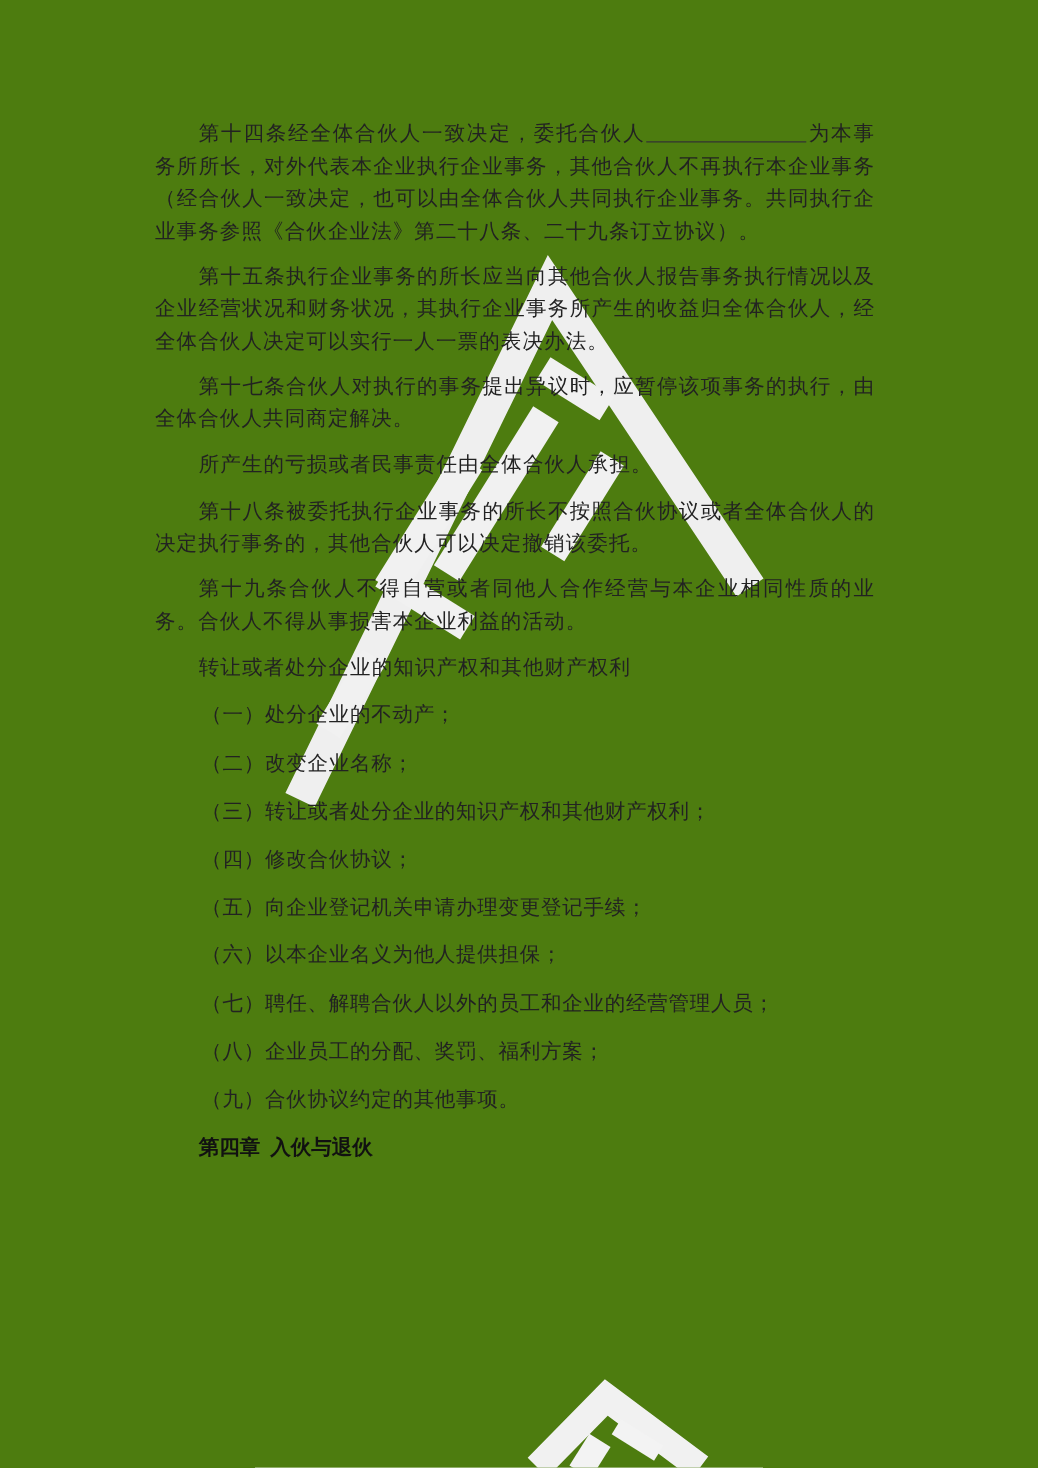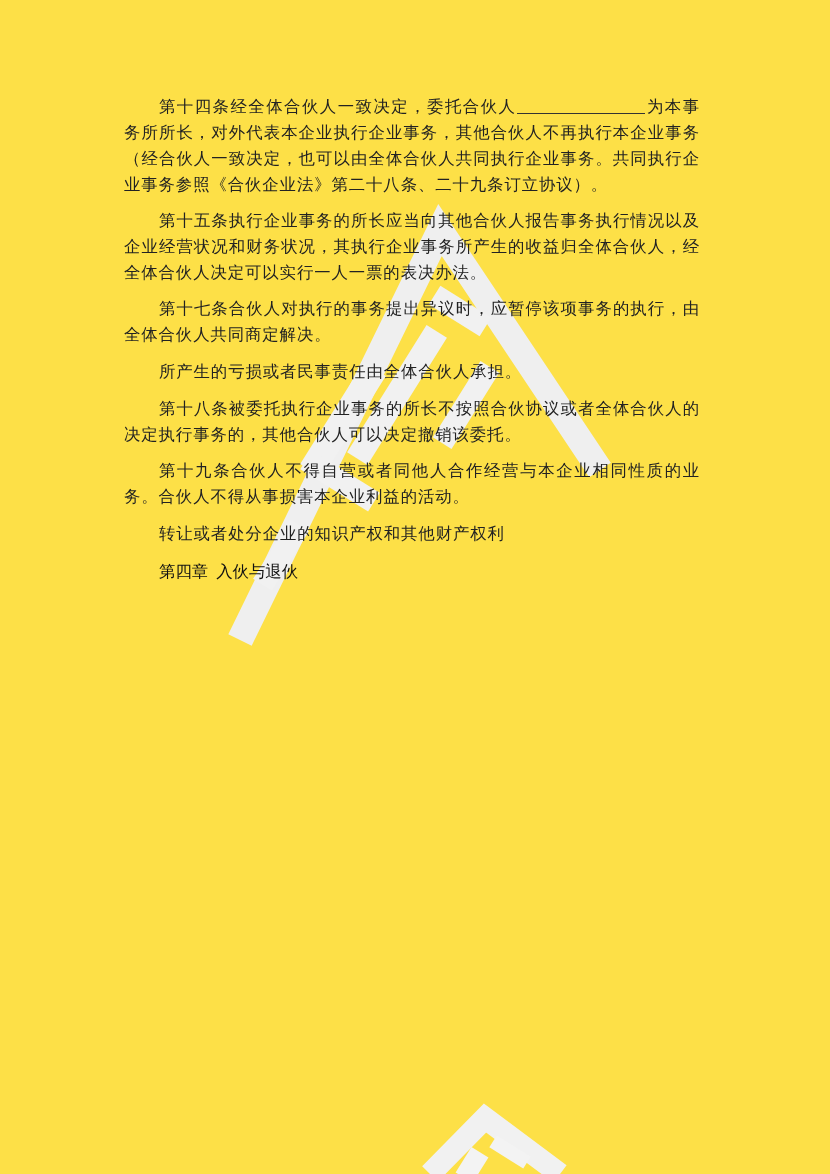--- a/index.html
+++ b/index.html
@@ -13,21 +13,21 @@
       position: relative;
       overflow: hidden;
       font-family: "DejaVu Serif", "Liberation Serif", serif;
       color: #222222;
     }
     .page {
       position: absolute;
       left: 0; top: 0;
       width: 830px;
       height: 1174px;
-      background: #fde047;
+      background: #4d7c0f;
     }
     .watermark {
       position: absolute;
       pointer-events: none;
       z-index: 0;
     }
     .content {
       position: absolute;
       left: 124px;
       top: 94px;
@@ -60,21 +60,21 @@
       border-bottom: 1px solid #333;
       height: 16px;
       vertical-align: -2px;
       margin: 0 1px;
     }
     .chapter {
       margin: 0;
       margin-top: 12px;
       padding-left: 35px;
       font-family: "DejaVu Sans", "Liberation Sans", sans-serif;
-      font-weight: normal;
+      font-weight: bold;
       font-size: 16.4px;
       line-height: 26px;
       color: #111;
     }
     .chapter .sp { display: inline-block; width: 8px; }
   </style>
 </head>
 <body>
 
 <div class="page">
@@ -110,17 +110,28 @@
     <p class="para gap">第十七条合伙人对执行的事务提出异议时，应暂停该项事务的执行，由全体合伙人共同商定解决。</p>
 
     <p class="para gap-s">所产生的亏损或者民事责任由全体合伙人承担。</p>
 
     <p class="para gap-s">第十八条被委托执行企业事务的所长不按照合伙协议或者全体合伙人的决定执行事务的，其他合伙人可以决定撤销该委托。</p>
 
     <p class="para gap">第十九条合伙人不得自营或者同他人合作经营与本企业相同性质的业务。合伙人不得从事损害本企业利益的活动。</p>
 
     <p class="para gap-s">转让或者处分企业的知识产权和其他财产权利</p>
 
+    <div>
+      <p class="list-item">（一）处分企业的不动产；</p>
+      <p class="list-item">（二）改变企业名称；</p>
+      <p class="list-item">（三）转让或者处分企业的知识产权和其他财产权利；</p>
+      <p class="list-item">（四）修改合伙协议；</p>
+      <p class="list-item">（五）向企业登记机关申请办理变更登记手续；</p>
+      <p class="list-item">（六）以本企业名义为他人提供担保；</p>
+      <p class="list-item">（七）聘任、解聘合伙人以外的员工和企业的经营管理人员；</p>
+      <p class="list-item">（八）企业员工的分配、奖罚、福利方案；</p>
+      <p class="list-item">（九）合伙协议约定的其他事项。</p>
+    </div>
 
     <h2 class="chapter"><span>第四章</span><span class="sp"></span><span>入伙与退伙</span></h2>
 
   </div>
 </div>
 
 </body></html>

